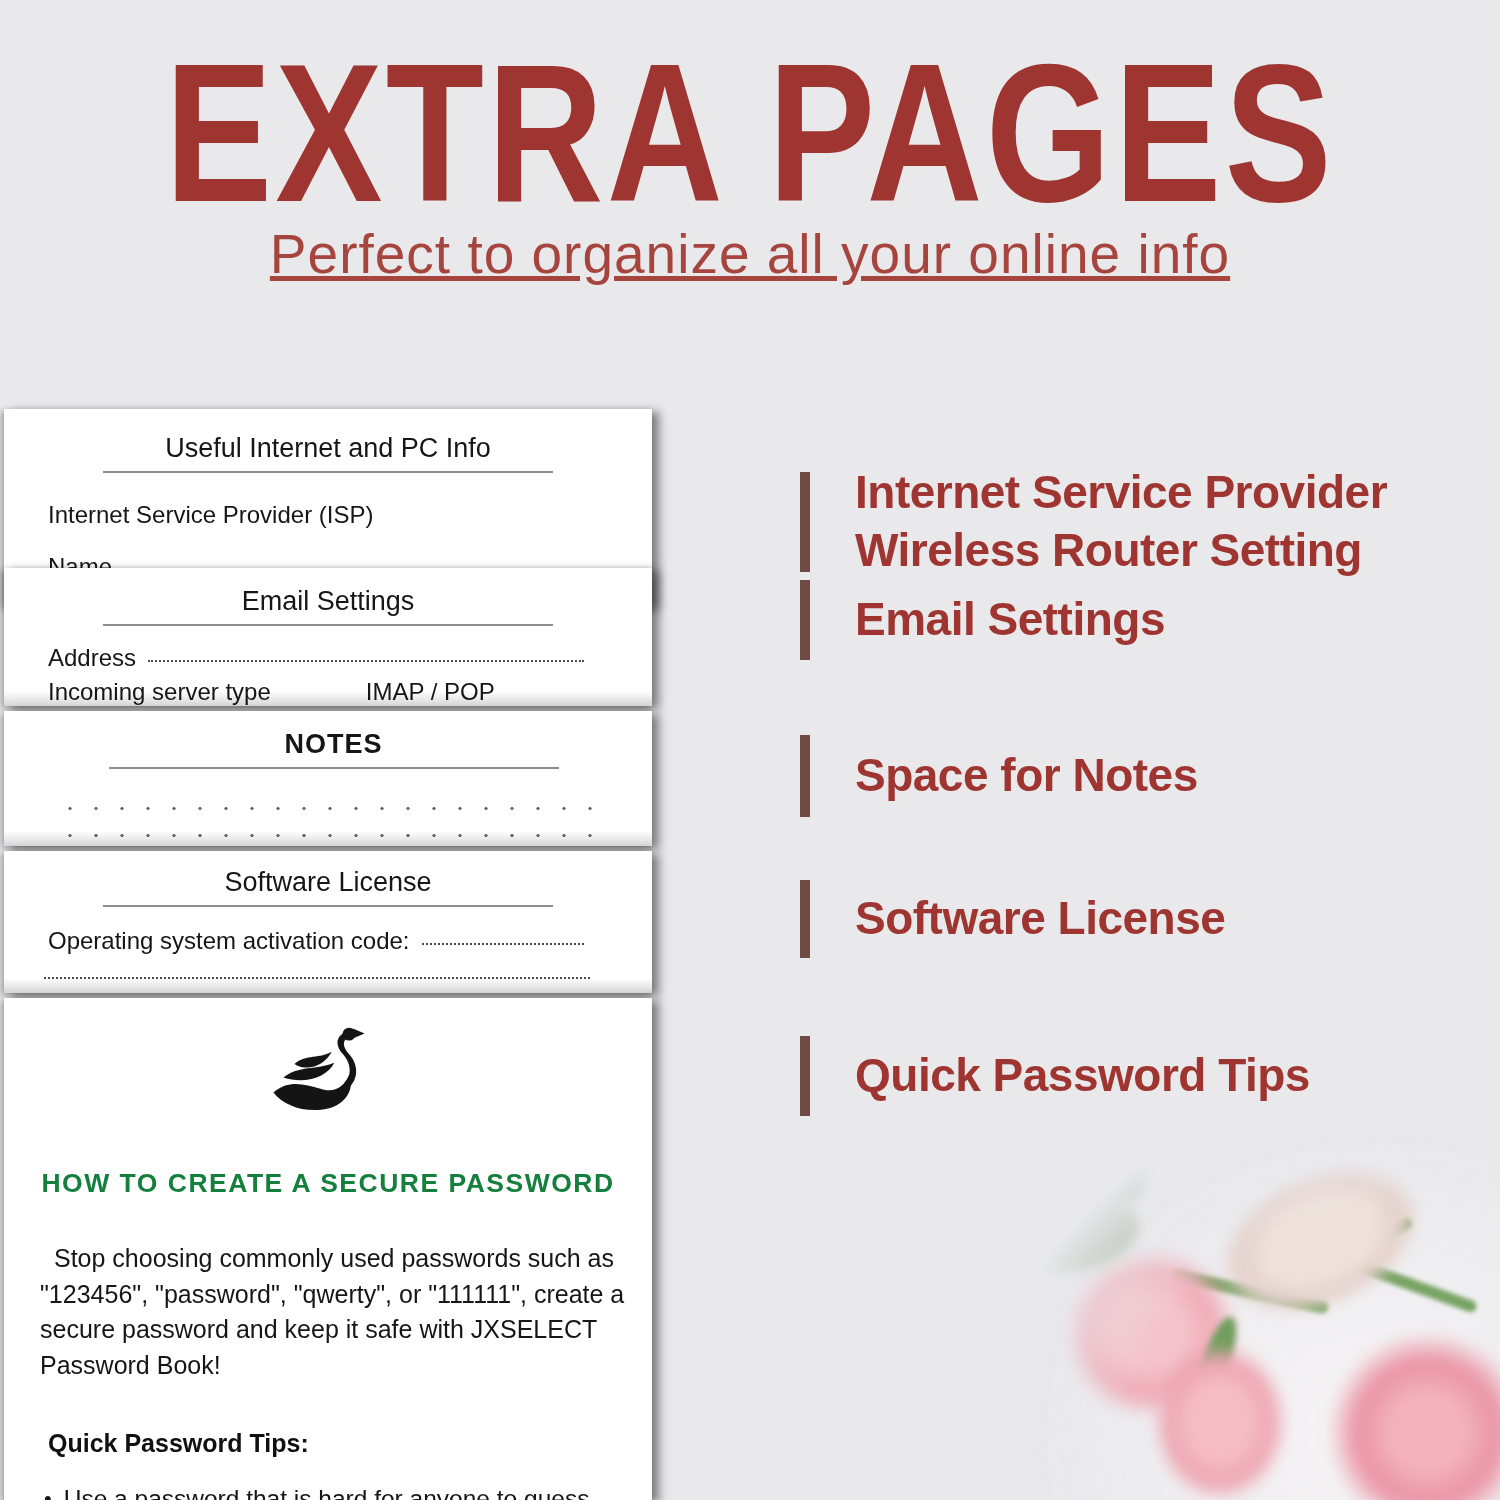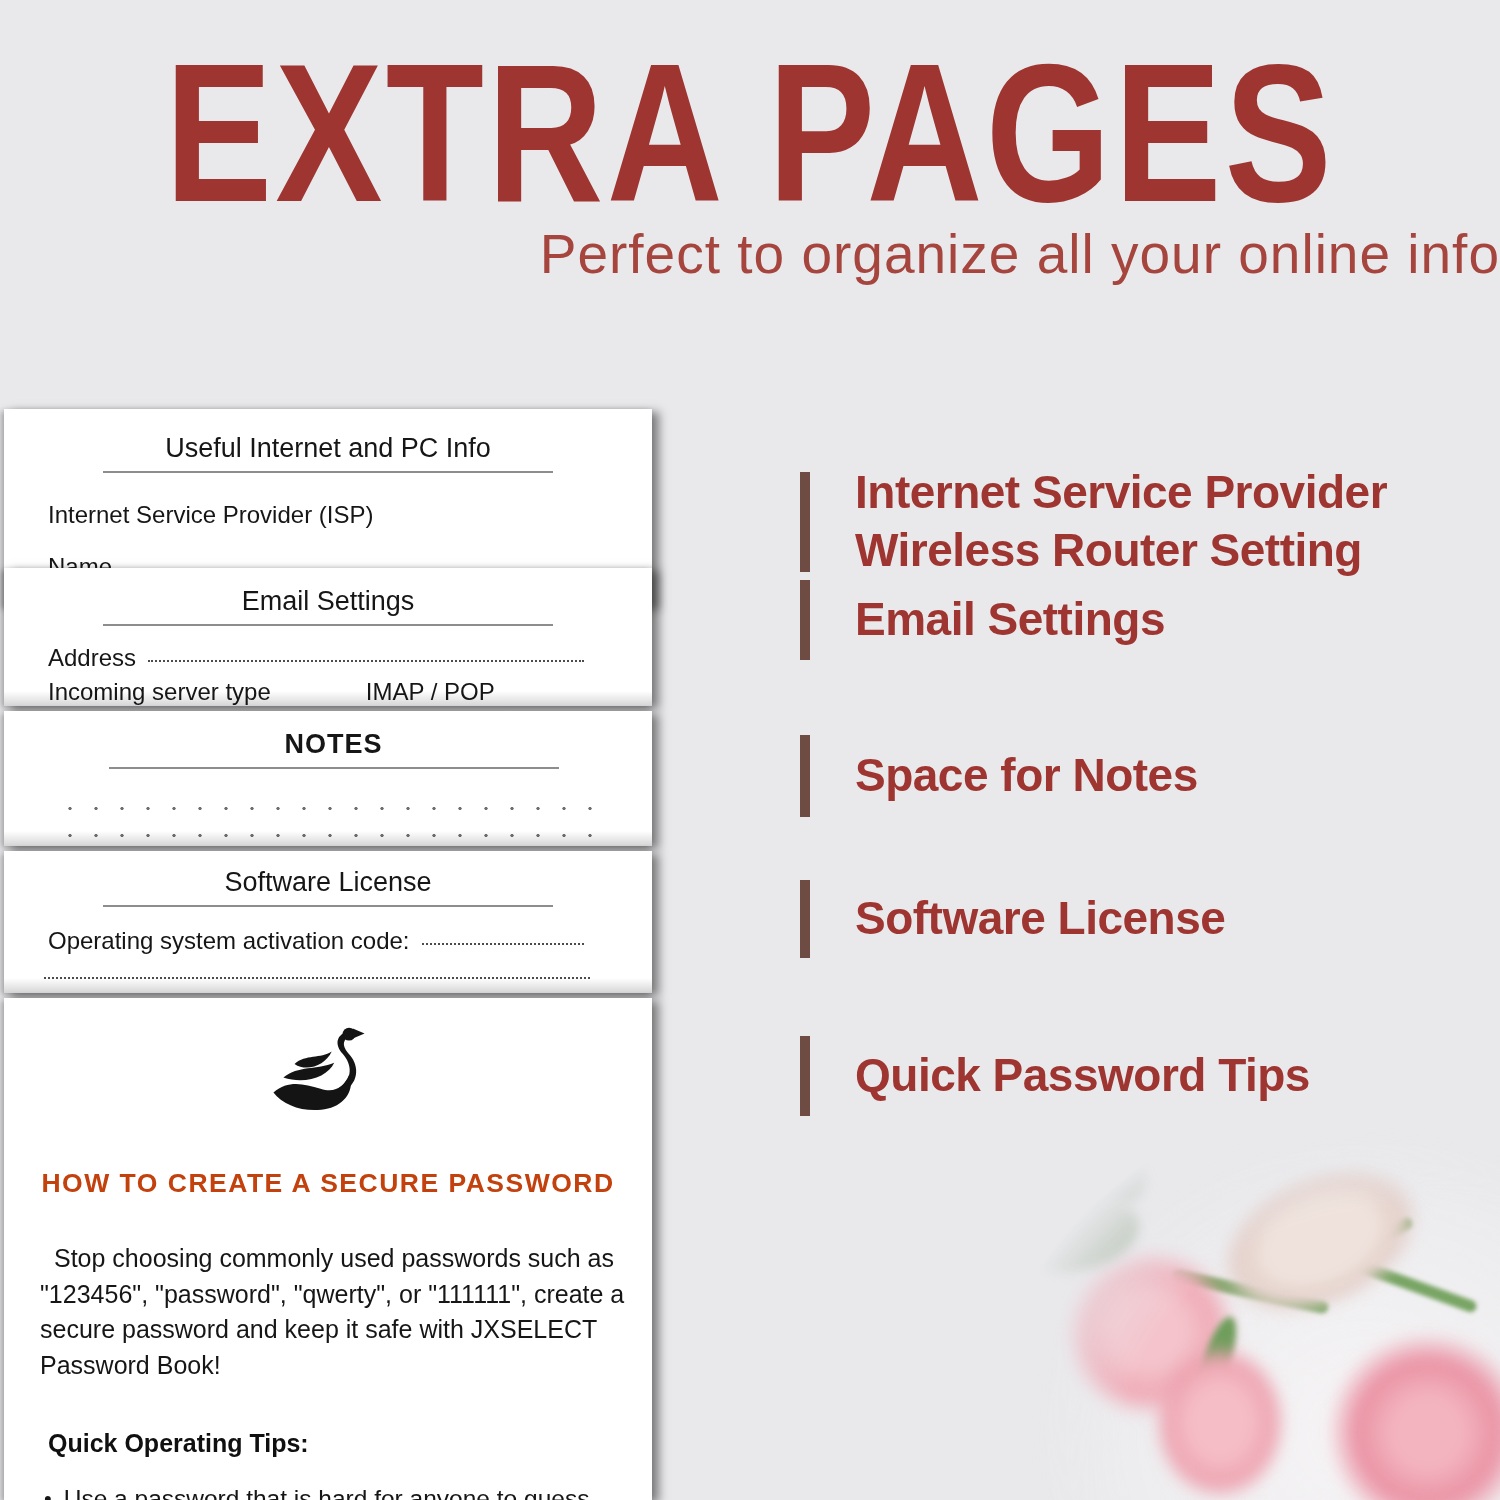--- a/index.html
+++ b/index.html
@@ -20,22 +20,23 @@
 
   
   .page-title{
     position:absolute;top:36px;left:0;width:100%;
     text-align:center;font-size:196px;font-weight:bold;line-height:1;
     color:var(--accent-red);letter-spacing:4px;white-space:nowrap;
     transform:scaleX(0.82);transform-origin:center;
   }
   .page-subtitle{
     position:absolute;top:222px;left:0;width:100%;
-    text-align:right;font-size:55px;color:var(--subtitle-red);
+    text-align:center;font-size:55px;color:var(--subtitle-red);
     letter-spacing:1px;
+    text-decoration:underline;
   }
 
   
   .card{
     position:absolute;left:4px;width:648px;background:#fff;
     box-shadow:7px 3px 9px rgba(40,40,40,.55), -3px 2px 6px rgba(0,0,0,.28);
     color:var(--ink);
   }
   .card::after{
     content:"";position:absolute;left:0;right:0;bottom:0;height:15px;
@@ -63,21 +64,21 @@
     margin:22px 42px 0 40px;height:76px;
     background-image:radial-gradient(circle,#6f6f6f 1.4px,rgba(0,0,0,0) 1.9px);
     background-size:26px 27px;background-position:2px 4px;
   }
   .leader-full{margin:22px 62px 0 40px;border-bottom:2px dotted #4c4c4c;height:2px;}
 
   
   .swan{display:block;margin:20px auto 0;width:126px;height:124px;}
   .tips-heading{
     text-align:center;font-weight:bold;font-size:26.5px;letter-spacing:1.5px;
-    margin-top:26px;color:#c2410c;
+    margin-top:26px;color:#15803d;
   }
   .tips-intro{
     margin:42px 26px 8px 36px;font-size:25px;line-height:1.42;color:#161616;
     text-indent:14px;
   }
   .tips-subheading{margin:46px 0 0 44px;font-weight:bold;font-size:25px;color:#101010;}
   .bullet-row{display:flex;margin:24px 28px 0 40px;font-size:24.5px;line-height:1.4;color:#161616;}
   .bullet-dot{margin-right:12px;font-size:22px;line-height:1.55;}
   .bullet-text{white-space:pre-line;}
 
@@ -174,21 +175,21 @@
       <path d="M6,60 C18,50 30,53 44,57 C56,61 63,55 67,46 C72,57 64,70 50,73 C33,77 14,71 6,60 Z"></path>
       <path d="M14,48 C26,38 41,42 55,36 C50,47 32,54 14,48 Z"></path>
       <path d="M23,37 C32,29 44,33 53,27 C48,38 33,44 23,37 Z"></path>
       <path d="M58,57 C71,49 69,37 62,29 C55,21 57,14 65,11 L68,15 C62,17 61,22 66,28 C75,37 76,51 63,59 Z"></path>
       <circle cx="67" cy="13" r="5.2"></circle>
       <path d="M70,8.5 L79.5,12.5 L70,16.5 Z"></path>
     </g>
   </svg>
   <div class="tips-heading">HOW TO CREATE A SECURE PASSWORD</div>
   <div class="tips-intro">Stop choosing commonly used passwords such as "123456", "password", "qwerty", or "111111", create a secure password and keep it safe with JXSELECT Password Book!</div>
-  <div class="tips-subheading">Quick Operating Tips:</div>
+  <div class="tips-subheading">Quick Password Tips:</div>
   <div class="bullet-row">
     <span class="bullet-dot">•</span>
     <span class="bullet-text">Use a password that is hard for anyone to guess.
 Don't use common names (e.g. your first or last name, a family member's name, birthdays, phone numbers, etc.)</span>
   </div>
 
 </div>
 
 <div class="feature" id="feature-isp">
   <div class="feature-bar"></div>

